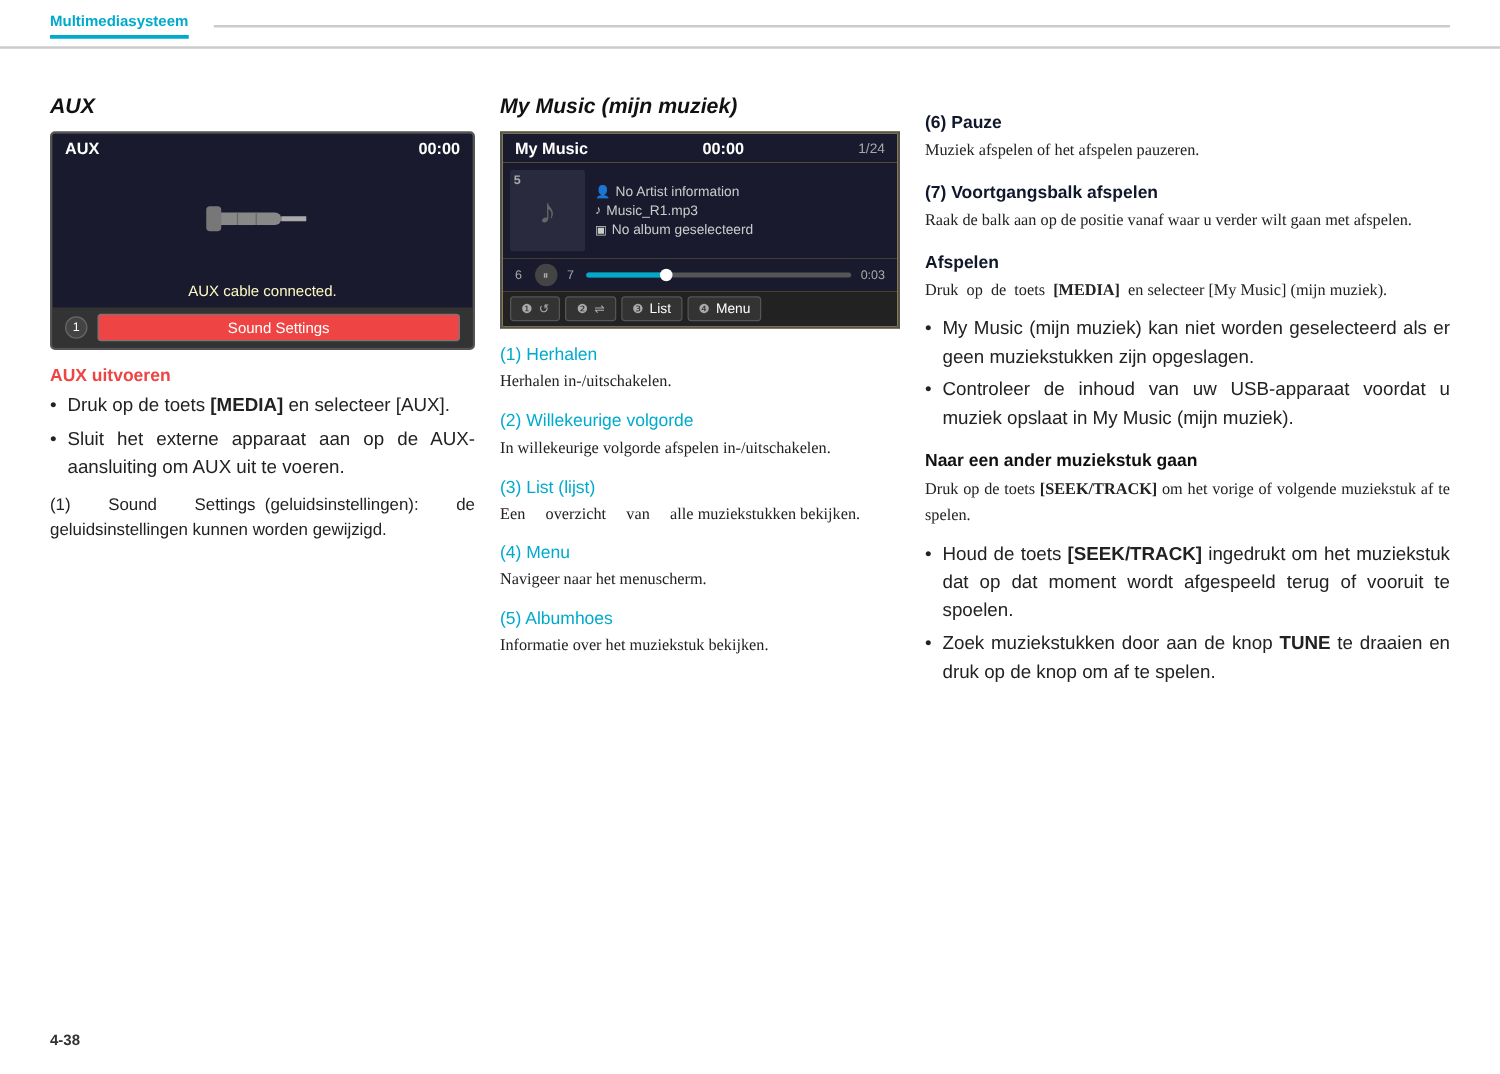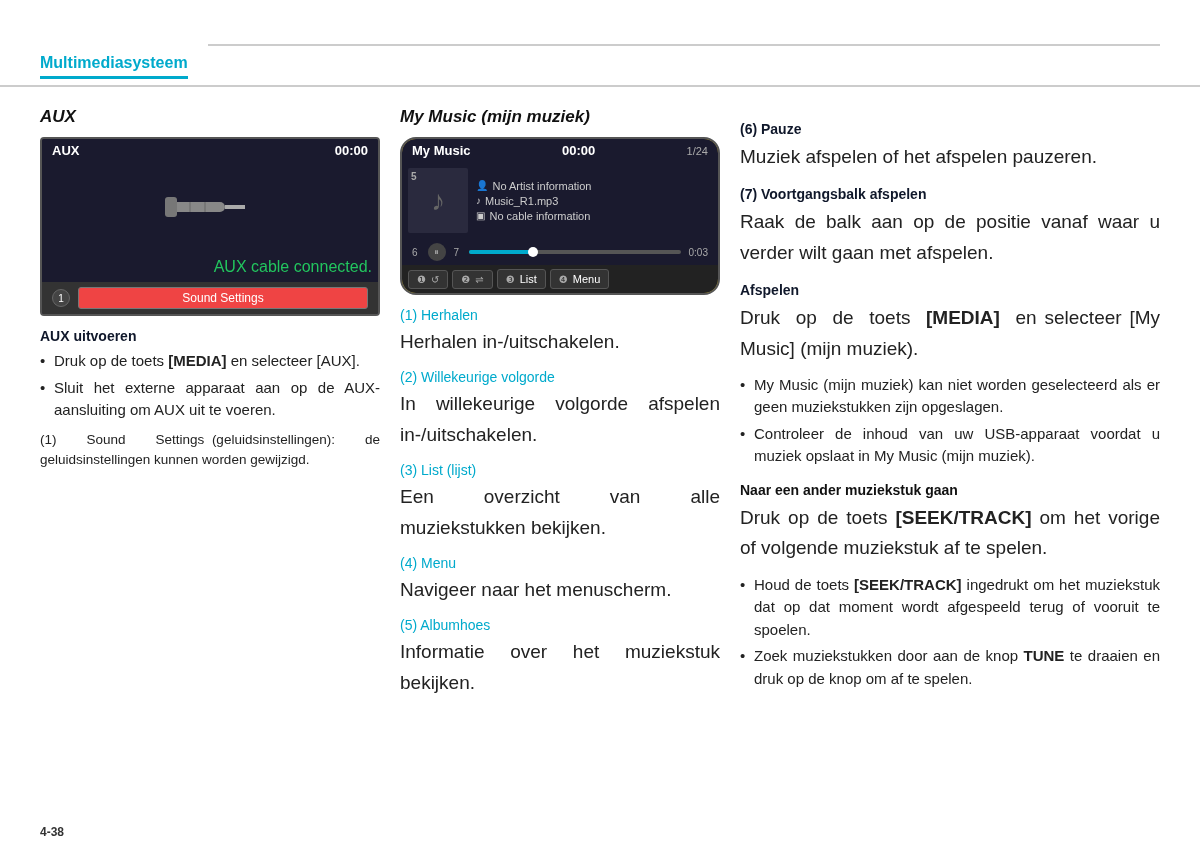--- a/index.html
+++ b/index.html
@@ -14,38 +14,38 @@
 
     
     .header {
       display: flex;
       align-items: center;
       padding: 10px 40px 6px 40px;
       border-bottom: 2px solid #ccc;
     }
     .header-title {
       color: #00aacc;
-      font-size: 16px;
+      font-size: 12px;
       font-weight: bold;
       border-bottom: 3px solid #00aacc;
       padding-bottom: 4px;
       margin-right: 20px;
-      margin-top: 44px;
     }
     .header-line {
       flex: 1;
       height: 2px;
       background: #ccc;
     }
 
     
     .main {
       display: flex;
       padding: 20px 40px;
       gap: 20px;
+      margin-top: 16px;
     }
 
     
     .col-left {
       width: 340px;
       flex-shrink: 0;
     }
     .col-middle {
       width: 320px;
       flex-shrink: 0;
@@ -90,23 +90,23 @@
       padding: 20px;
       min-height: 90px;
     }
     .aux-icon {
       display: flex;
       align-items: center;
       justify-content: center;
     }
     .screen-status {
       background: #1a1a2e;
-      color: #22c55e;
-      text-align: right;
-      font-size: 16px;
+      color: #fef9c3;
+      text-align: center;
+      font-size: 12px;
       padding: 6px;
     }
     .screen-button-row {
       background: #333;
       padding: 5px 10px;
       display: flex;
       align-items: center;
       gap: 8px;
     }
     .screen-info-btn {
@@ -130,21 +130,21 @@
       font-size: 12px;
       padding: 3px 20px;
       flex: 1;
       text-align: center;
     }
 
     
     .music-screen-mockup {
       background: #fde047;
       border: 2px solid #555;
-      border-radius: 16px;
+      border-radius: 0;
       overflow: hidden;
       margin-bottom: 12px;
     }
     .music-topbar {
       display: flex;
       align-items: center;
       justify-content: space-between;
       background: #1a1a2e;
       padding: 4px 10px;
       color: #fff;
@@ -293,24 +293,25 @@
       position: absolute;
       left: 0;
     }
     .numbered-item {
       font-size: 13.5px;
       line-height: 1.5;
       text-align: justify;
       margin-bottom: 6px;
     }
     .para-text {
-      font-size: 19px;
+      font-size: 13px;
       line-height: 1.6;
       text-align: justify;
       margin-bottom: 10px;
+      font-family: Liberation Serif, serif;
     }
 
     
     .mid-heading {
       font-size: 14px;
       font-weight: normal;
       color: #00aacc;
       margin-top: 12px;
       margin-bottom: 4px;
     }
@@ -343,21 +344,21 @@
       font-weight: bold;
       color: #333;
     }
 
     
     .sub-section-title {
       font-size: 14px;
       font-weight: bold;
       margin-top: 10px;
       margin-bottom: 6px;
-      color: #0f172a;
+      color: #ef4444;
     }
   </style>
 </head>
 <body>
 
 <div class="header">
   <span class="header-title">Multimediasysteem</span>
   <div class="header-line"></div>
 </div>
 
@@ -424,21 +425,21 @@
           <div class="music-info-line">
             <span class="music-icon-small">👤</span>
             <span>No Artist information</span>
           </div>
           <div class="music-info-line">
             <span class="music-icon-small">♪</span>
             <span>Music_R1.mp3</span>
           </div>
           <div class="music-info-line">
             <span class="music-icon-small">▣</span>
-            <span>No cable information</span>
+            <span>No album geselecteerd</span>
           </div>
         </div>
       </div>
       <div class="music-progress-area">
         <span class="num-badge">6</span>
         <div class="btn-circle-sm">⏸</div>
         <span class="num-badge">7</span>
         <div class="progress-track">
           <div class="progress-fill"></div>
           <div class="progress-dot"></div>

